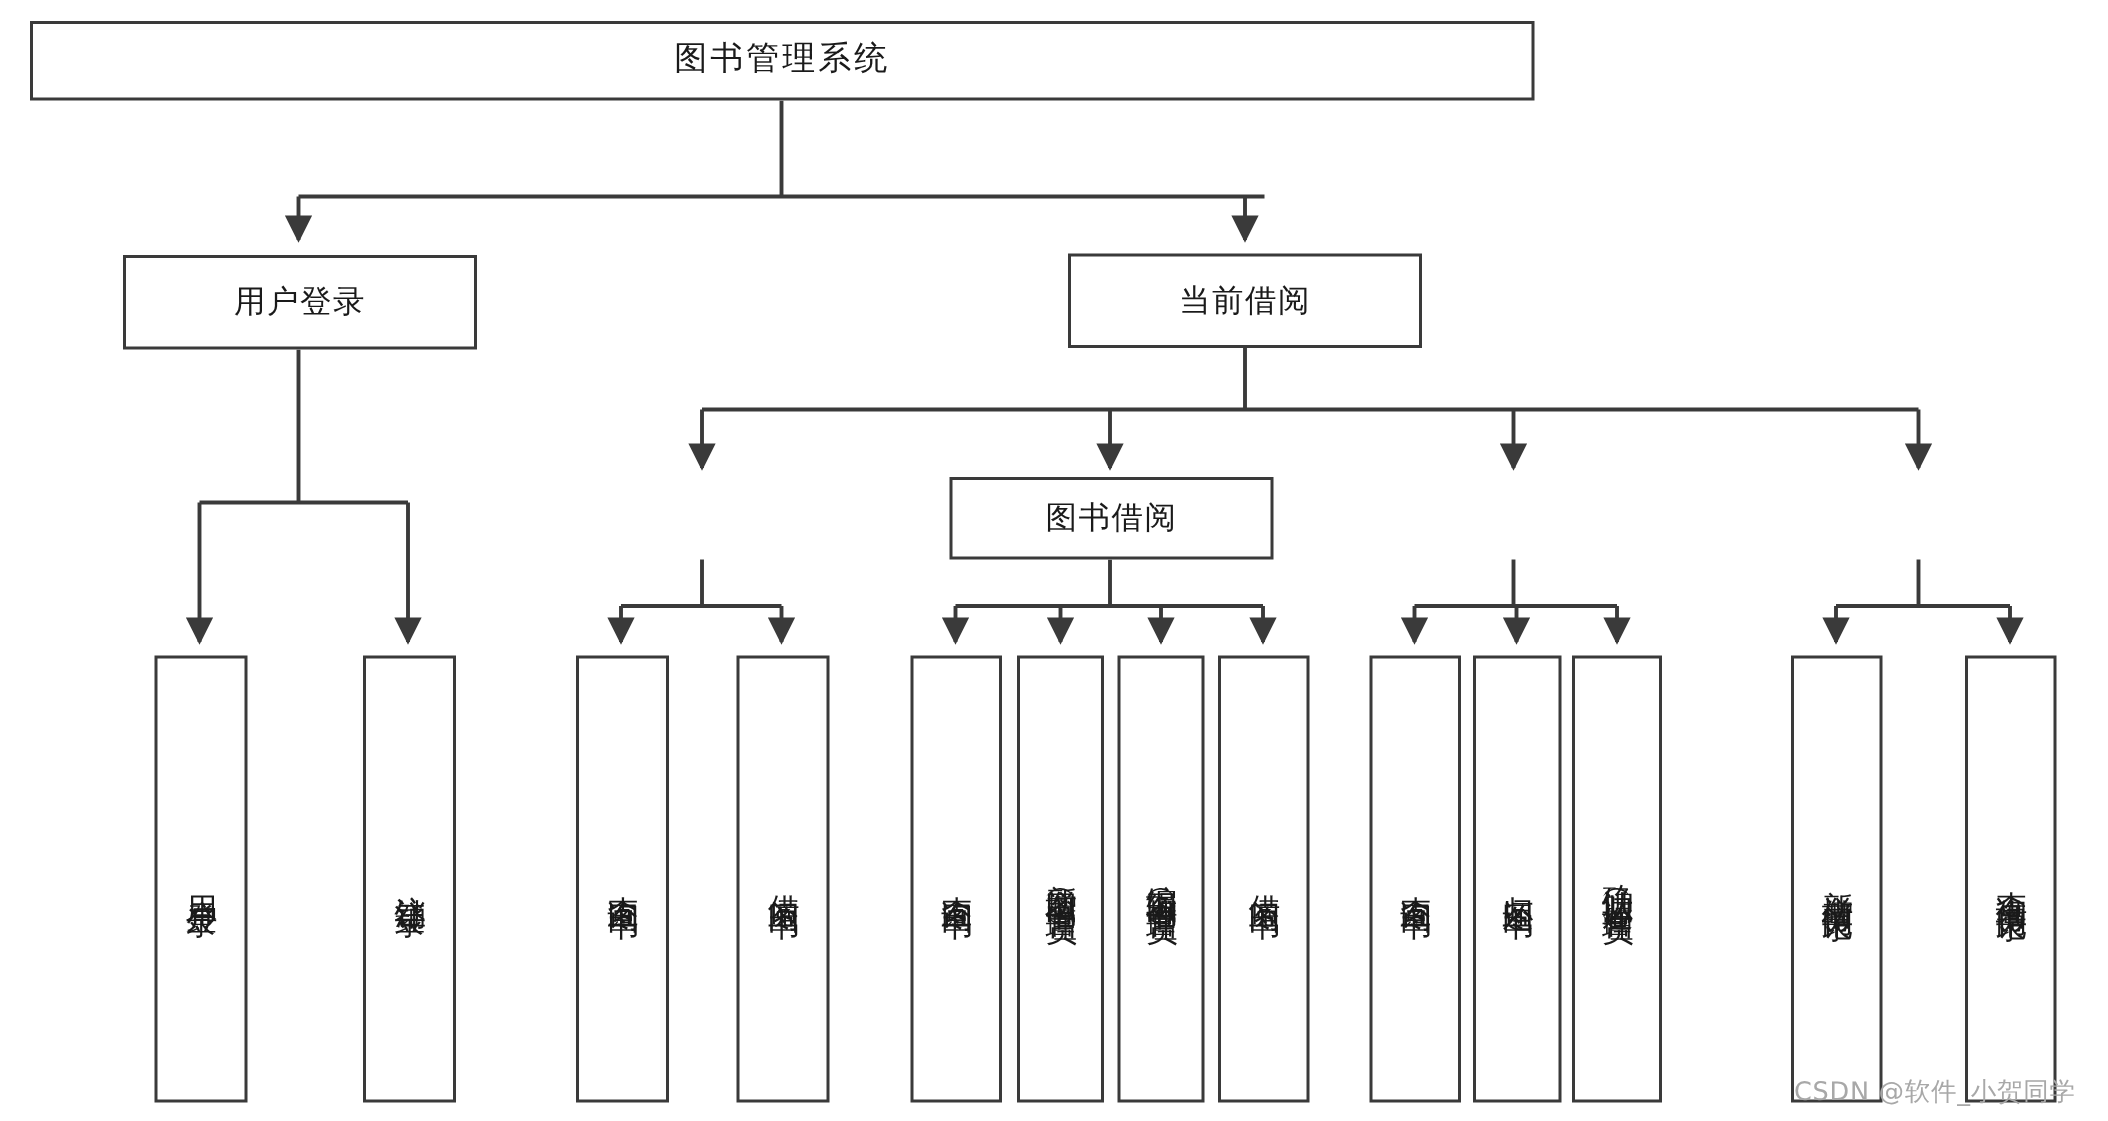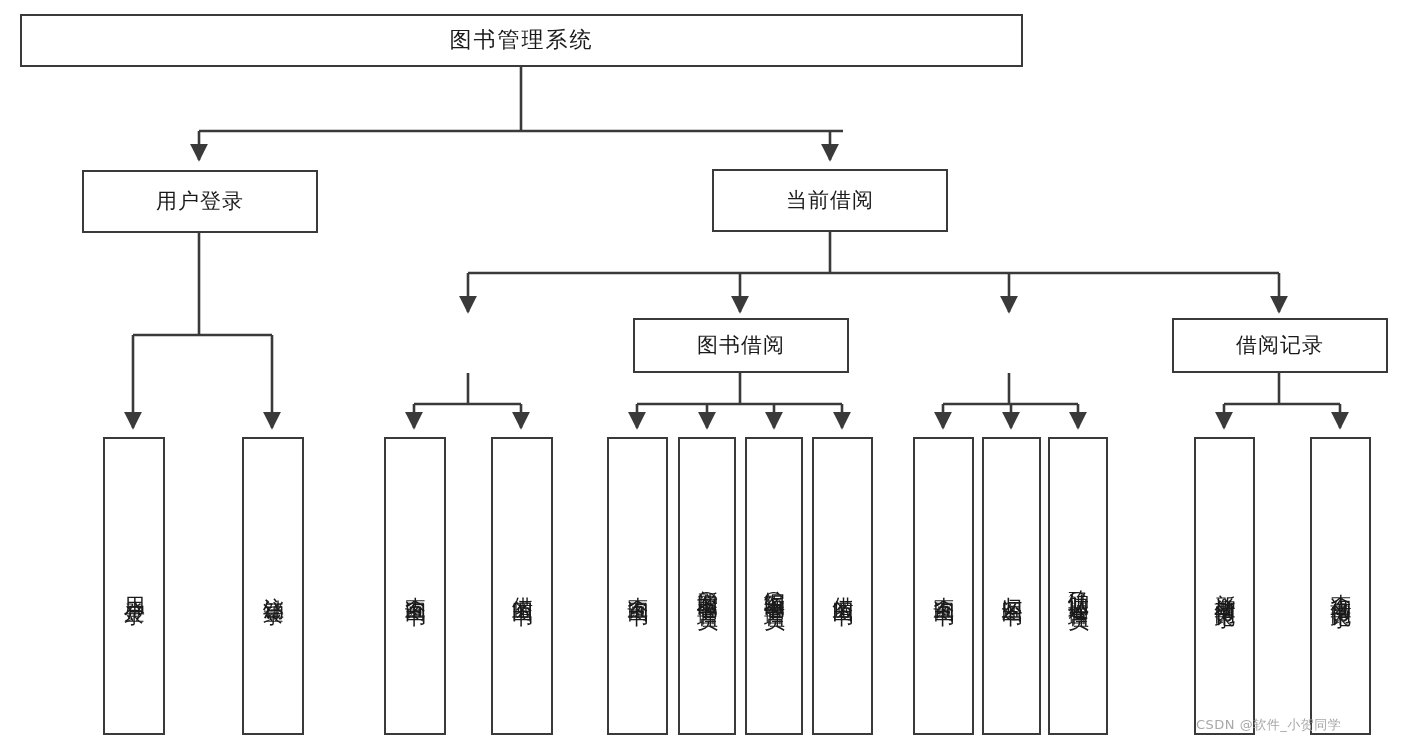--- a/index.html
+++ b/index.html
@@ -43,21 +43,21 @@
     text-orientation: upright;
     font-size: 21px;
     letter-spacing: 3px;
     line-height: 1.1;
     padding: 4px 0;
     text-align: center;
   }
   .node-title { font-size: 22px; letter-spacing: 2px; }
   .watermark {
     position: absolute;
-    font-size: 13px;
+    font-size: 17px;
     color: #a8a8a8;
     white-space: nowrap;
     letter-spacing: 0.5px;
   }
 </style>
 </head>
 <body>
 
 <div id="canvas">
 
@@ -122,23 +122,20 @@
   <div class="node node-h" style="left:712px; top:169px; width:236px; height:63px;">
     <span>当前借阅</span>
   </div>
 
 
   <div class="node node-h" style="left:633px; top:318px; width:216px; height:55px;text-align:center;">
     <span>图书借阅</span>
   </div>
 
 
-  <div class="node node-h" style="left:1172px; top:318px; width:216px; height:55px;">
-    <span>借阅记录</span>
-  </div>
 
   <div class="node node-v" style="left:103px; top:437px; width:62px; height:298px;">
     <span>用户登录</span>
   </div>
 
   <div class="node node-v" style="left:242px; top:437px; width:62px; height:298px;">
     <span>注销登录</span>
   </div>
 
   <div class="node node-v" style="left:384px; top:437px; width:62px; height:298px;">

